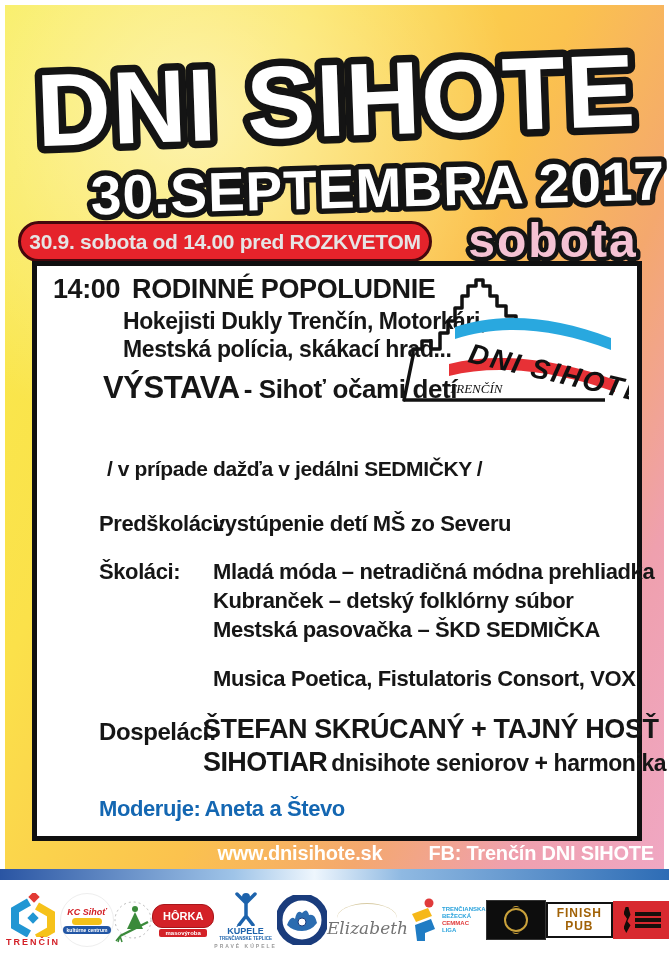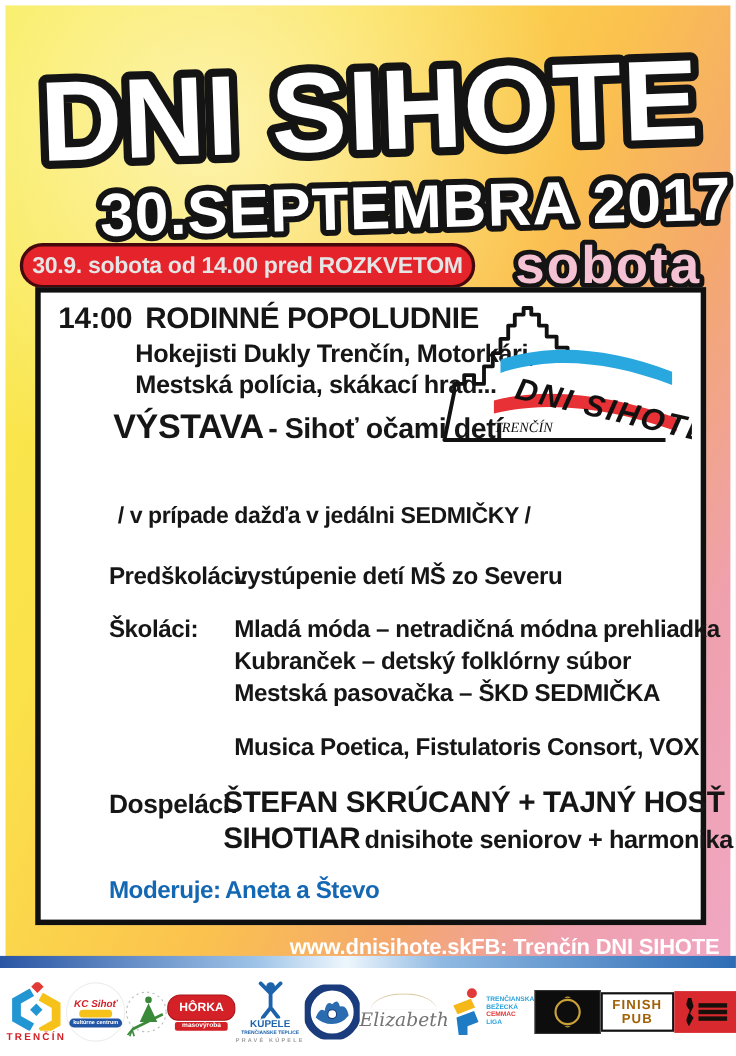--- a/index.html
+++ b/index.html
@@ -40,21 +40,21 @@
   .c-pink{color:#e0306f;}
   .c-green{color:#17994e;}
   .c-orange{color:#f04f21;}
   .c-blue{color:#1467b2;}
   .timeword{display:inline-block;margin-right:12px;}
 
   .castle-logo{position:absolute;right:8px;top:6px;}
 
   .weblinks{
     position:absolute;top:842px;left:0;width:662px;height:38px;
-    display:flex;justify-content:flex-end;align-items:center;
+    display:flex;justify-content:flex-end;gap:46px;align-items:flex-start;
     padding-right:8px;box-sizing:border-box;
   }
   .weblinks span{color:#fff;font-weight:bold;font-size:20px;letter-spacing:-0.2px;white-space:nowrap;}
 
   .bluebar{
     position:absolute;left:0;top:869px;width:669px;height:11px;
     background:linear-gradient(90deg,#2a55a3 0%,#9fc4e8 35%,#eef6fd 47%,#8fb9e2 60%,#2d6cb5 100%);
   }
   .sponsor-strip{
     position:absolute;left:0;top:880px;width:669px;height:80px;background:#fff;

